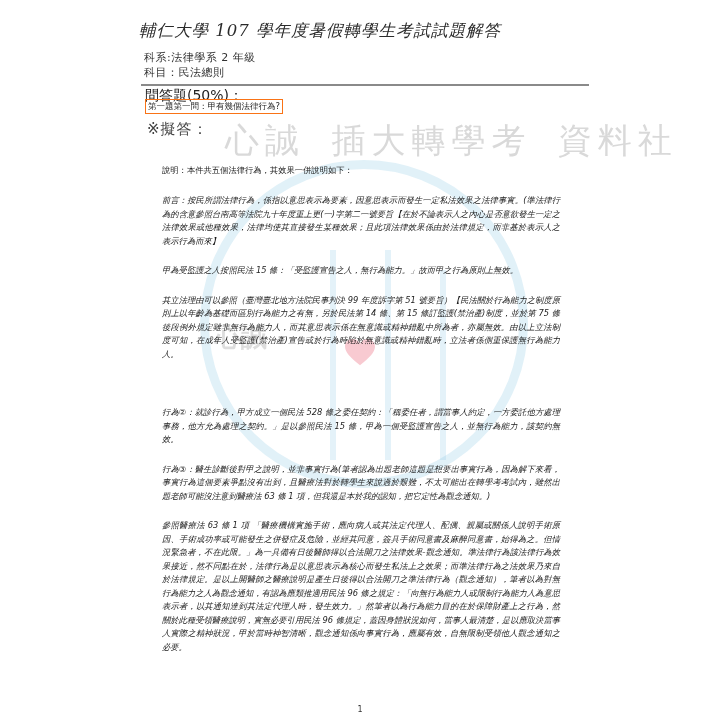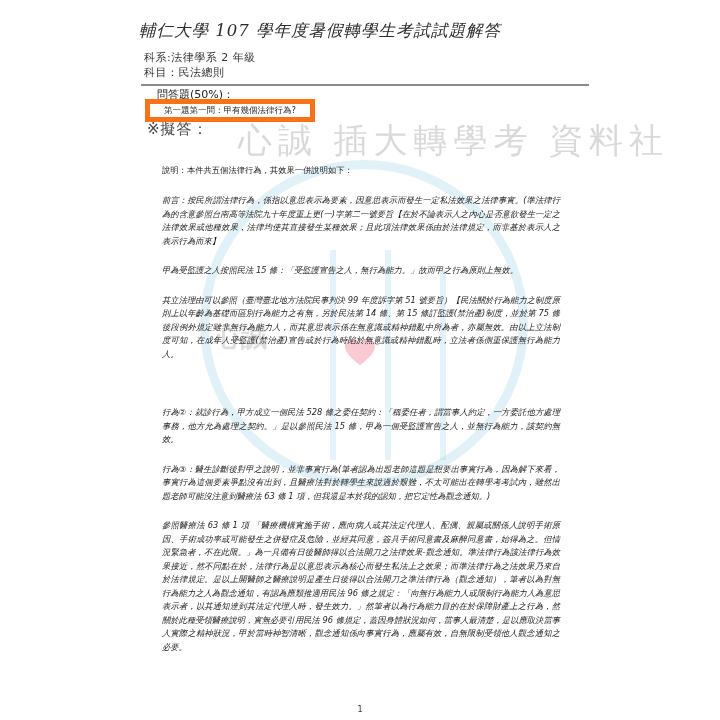--- a/index.html
+++ b/index.html
@@ -4,33 +4,33 @@
 <style>
   html, body { margin: 0; padding: 0; background: #ffffff; }
   body { width: 720px; height: 720px; position: relative; overflow: hidden;
          font-family: "DejaVu Sans", "Liberation Sans", sans-serif; color: #1b1b1b; }
   .page { position: absolute; left: 0; top: 0; width: 720px; height: 720px; background: #fff; }
   .title { position: absolute; left: 0; top: 20px; width: 640px; text-align: center;
            font-family: "DejaVu Serif", "Liberation Serif", serif; font-style: italic;
            font-size: 16.5px; color: #2a2a2a; letter-spacing: 1px; }
   .meta { position: absolute; left: 144px; font-size: 11px; color: #333; letter-spacing: 0.5px; }
   .rule { position: absolute; left: 141px; top: 84px; width: 448px; height: 1.5px; background: #8a8a8a; }
-  .qhead { position: absolute; left: 157px; top: 87px; font-size: 11px; color: #222; }
-  .qbox { position: absolute; left: 145px; top: 99px; padding: 1px 14px; border: 5px solid #f97316;
+  .qhead { position: absolute; left: 145px; top: 87px; font-size: 14px; color: #222; }
+  .qbox { position: absolute; left: 145px; top: 99px; padding: 1px 2px; border: 1px solid #f97316;
           font-size: 8.5px; color: #1b1b1b; line-height: 11px; white-space: nowrap; }
   .ref { position: absolute; left: 147px; top: 120px; font-size: 15px; color: #444; letter-spacing: 1px; }
   .body { position: absolute; left: 146px; width: 430px; font-size: 8.3px; line-height: 13.5px;
           color: #1b1b1b; text-align: justify; }
   .body p { margin: 16px; }
   .gap { height: 13px; }
   .pageno { position: absolute; left: 0; width: 720px; top: 705px; text-align: center; font-size: 8px; color: #333; }
 
   
-  .wm-text { position: absolute; left: 238px; top: 118px; font-size: 34px; color: rgba(120,120,120,0.28);
-             letter-spacing: 6px; white-space: nowrap; font-family: Liberation Sans, sans-serif; }
+  .wm-text { position: absolute; left: 225px; top: 118px; font-size: 34px; color: rgba(120,120,120,0.28);
+             letter-spacing: 6px; white-space: nowrap; font-family: Liberation Mono, monospace; }
   .wm-circle { position: absolute; left: 200px; top: 160px; width: 310px; height: 310px;
                border-radius: 50%; border: 9px solid rgba(120,190,225,0.22); }
   .wm-heart { position: absolute; left: 345px; top: 338px; width: 30px; height: 30px; }
   .wm-logo { position: absolute; left: 215px; top: 320px; font-size: 26px; color: rgba(120,120,120,0.25);
              font-weight: bold; }
   .wm-bar { position: absolute; width: 6px; background: rgba(120,190,225,0.2); }
 </style>
 </head>
 <body>
 

